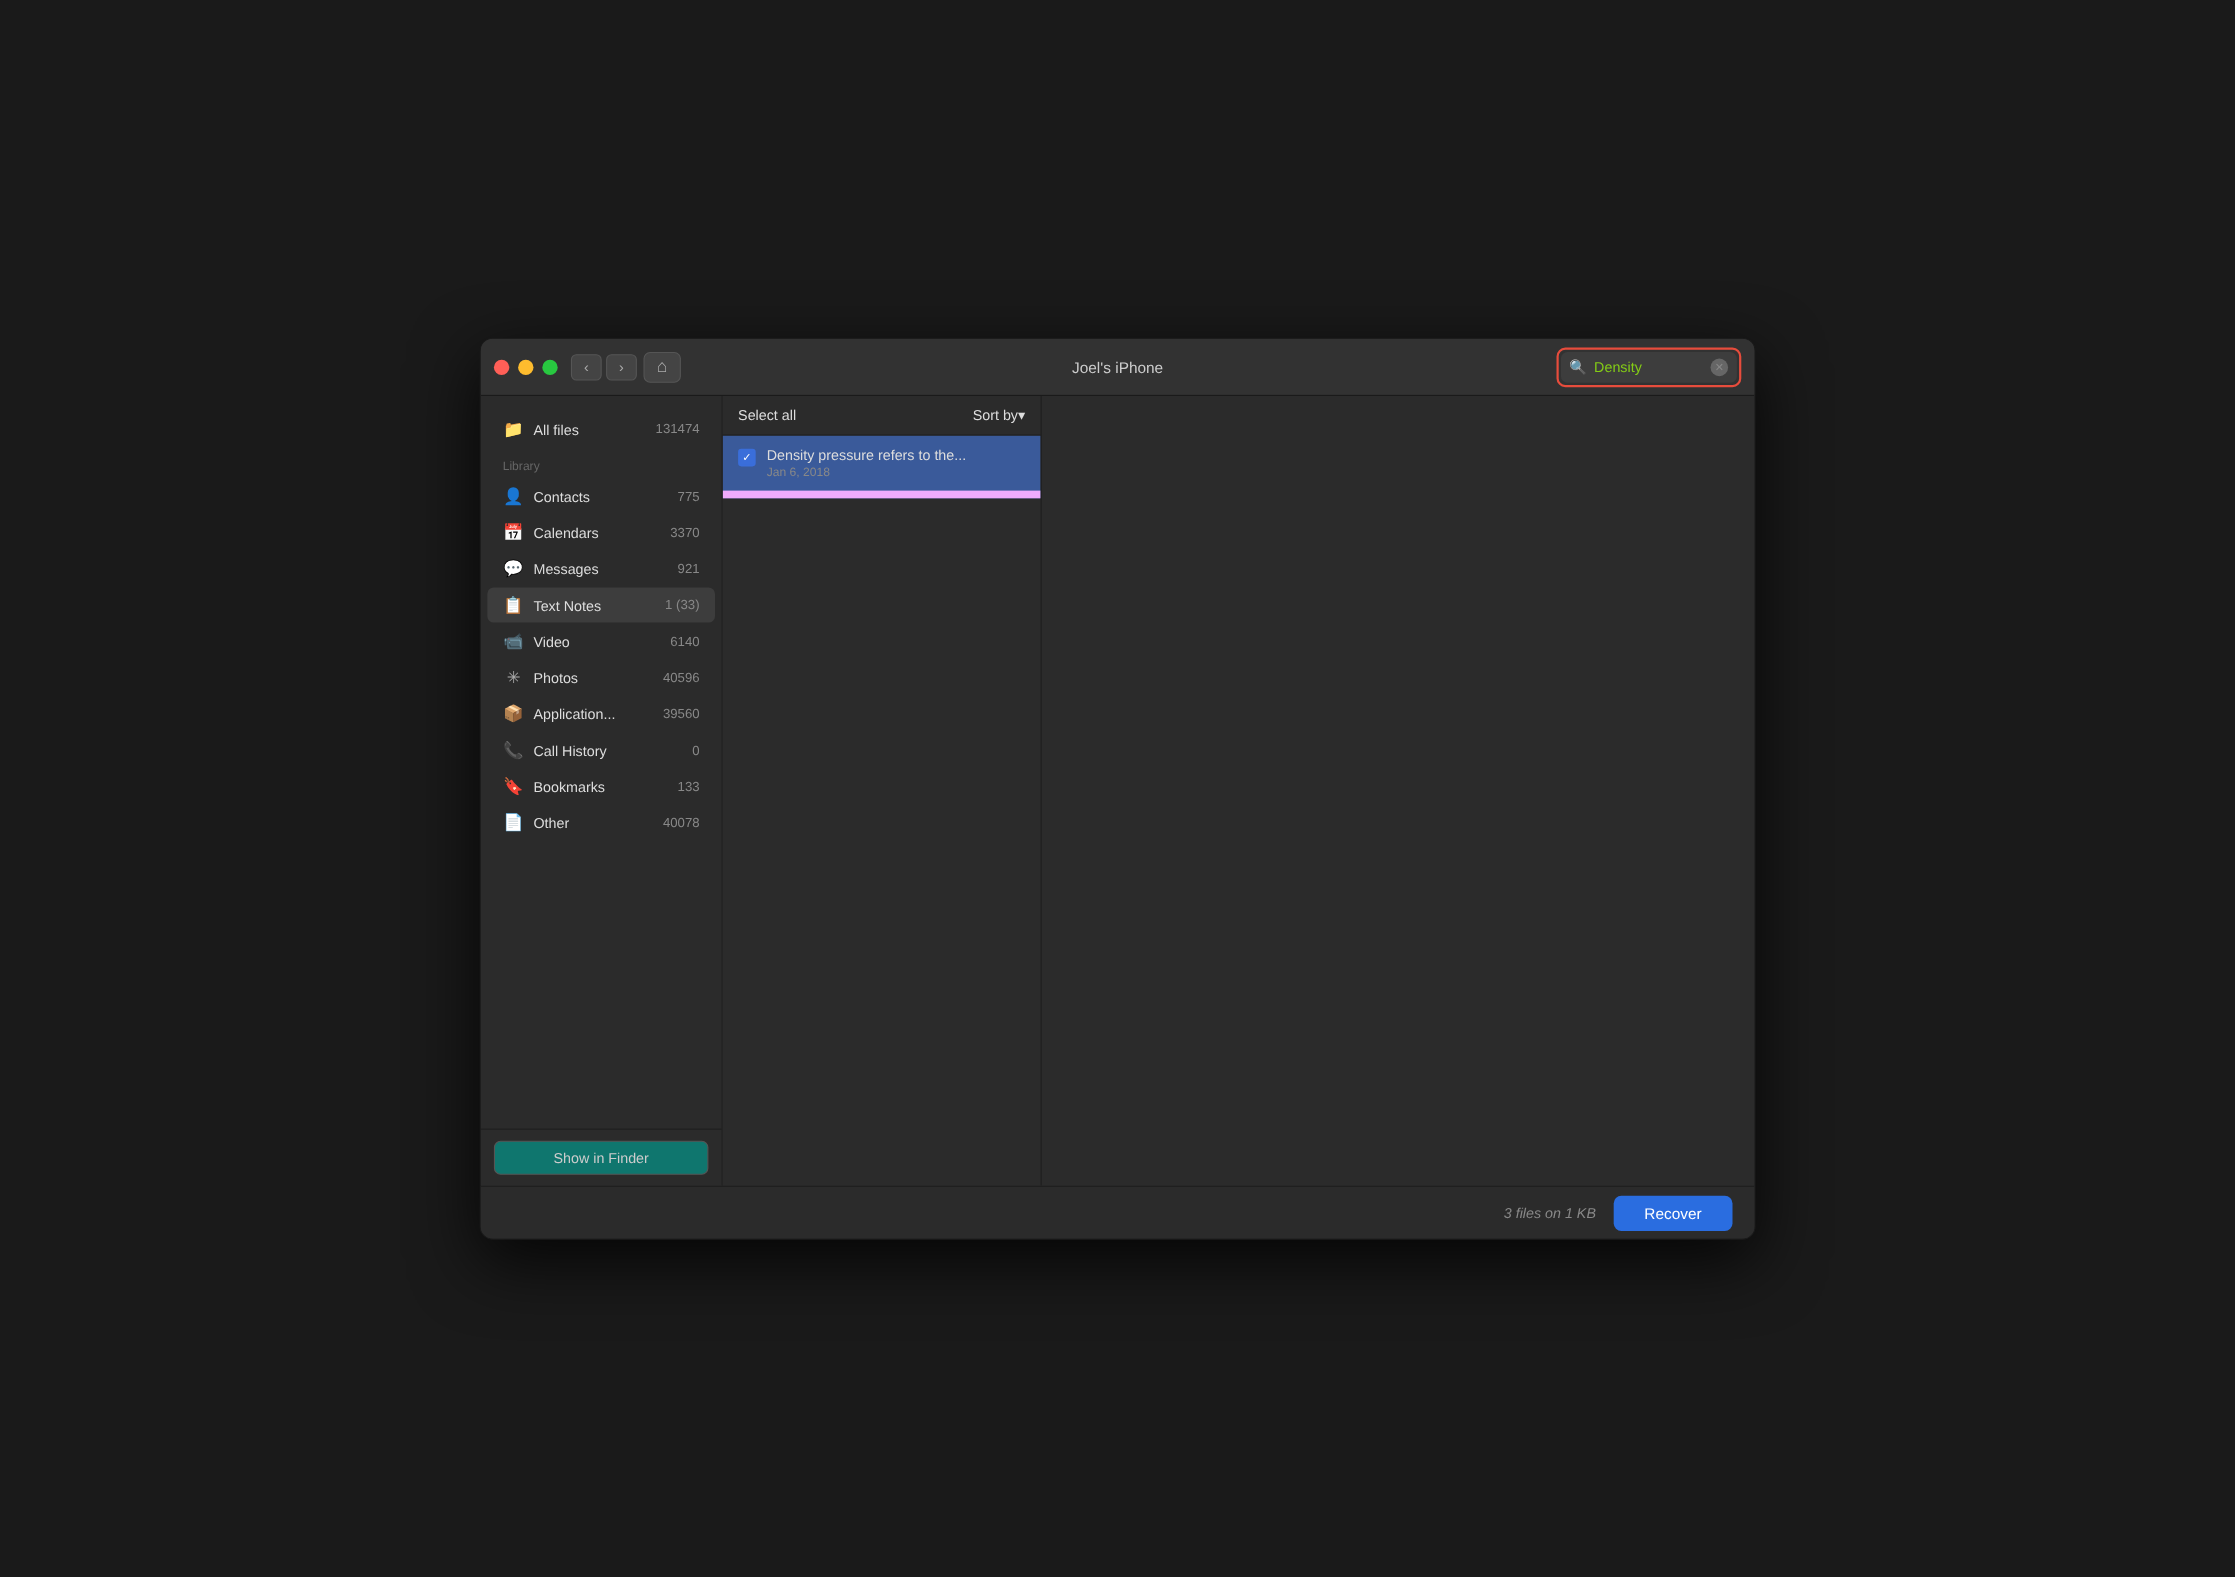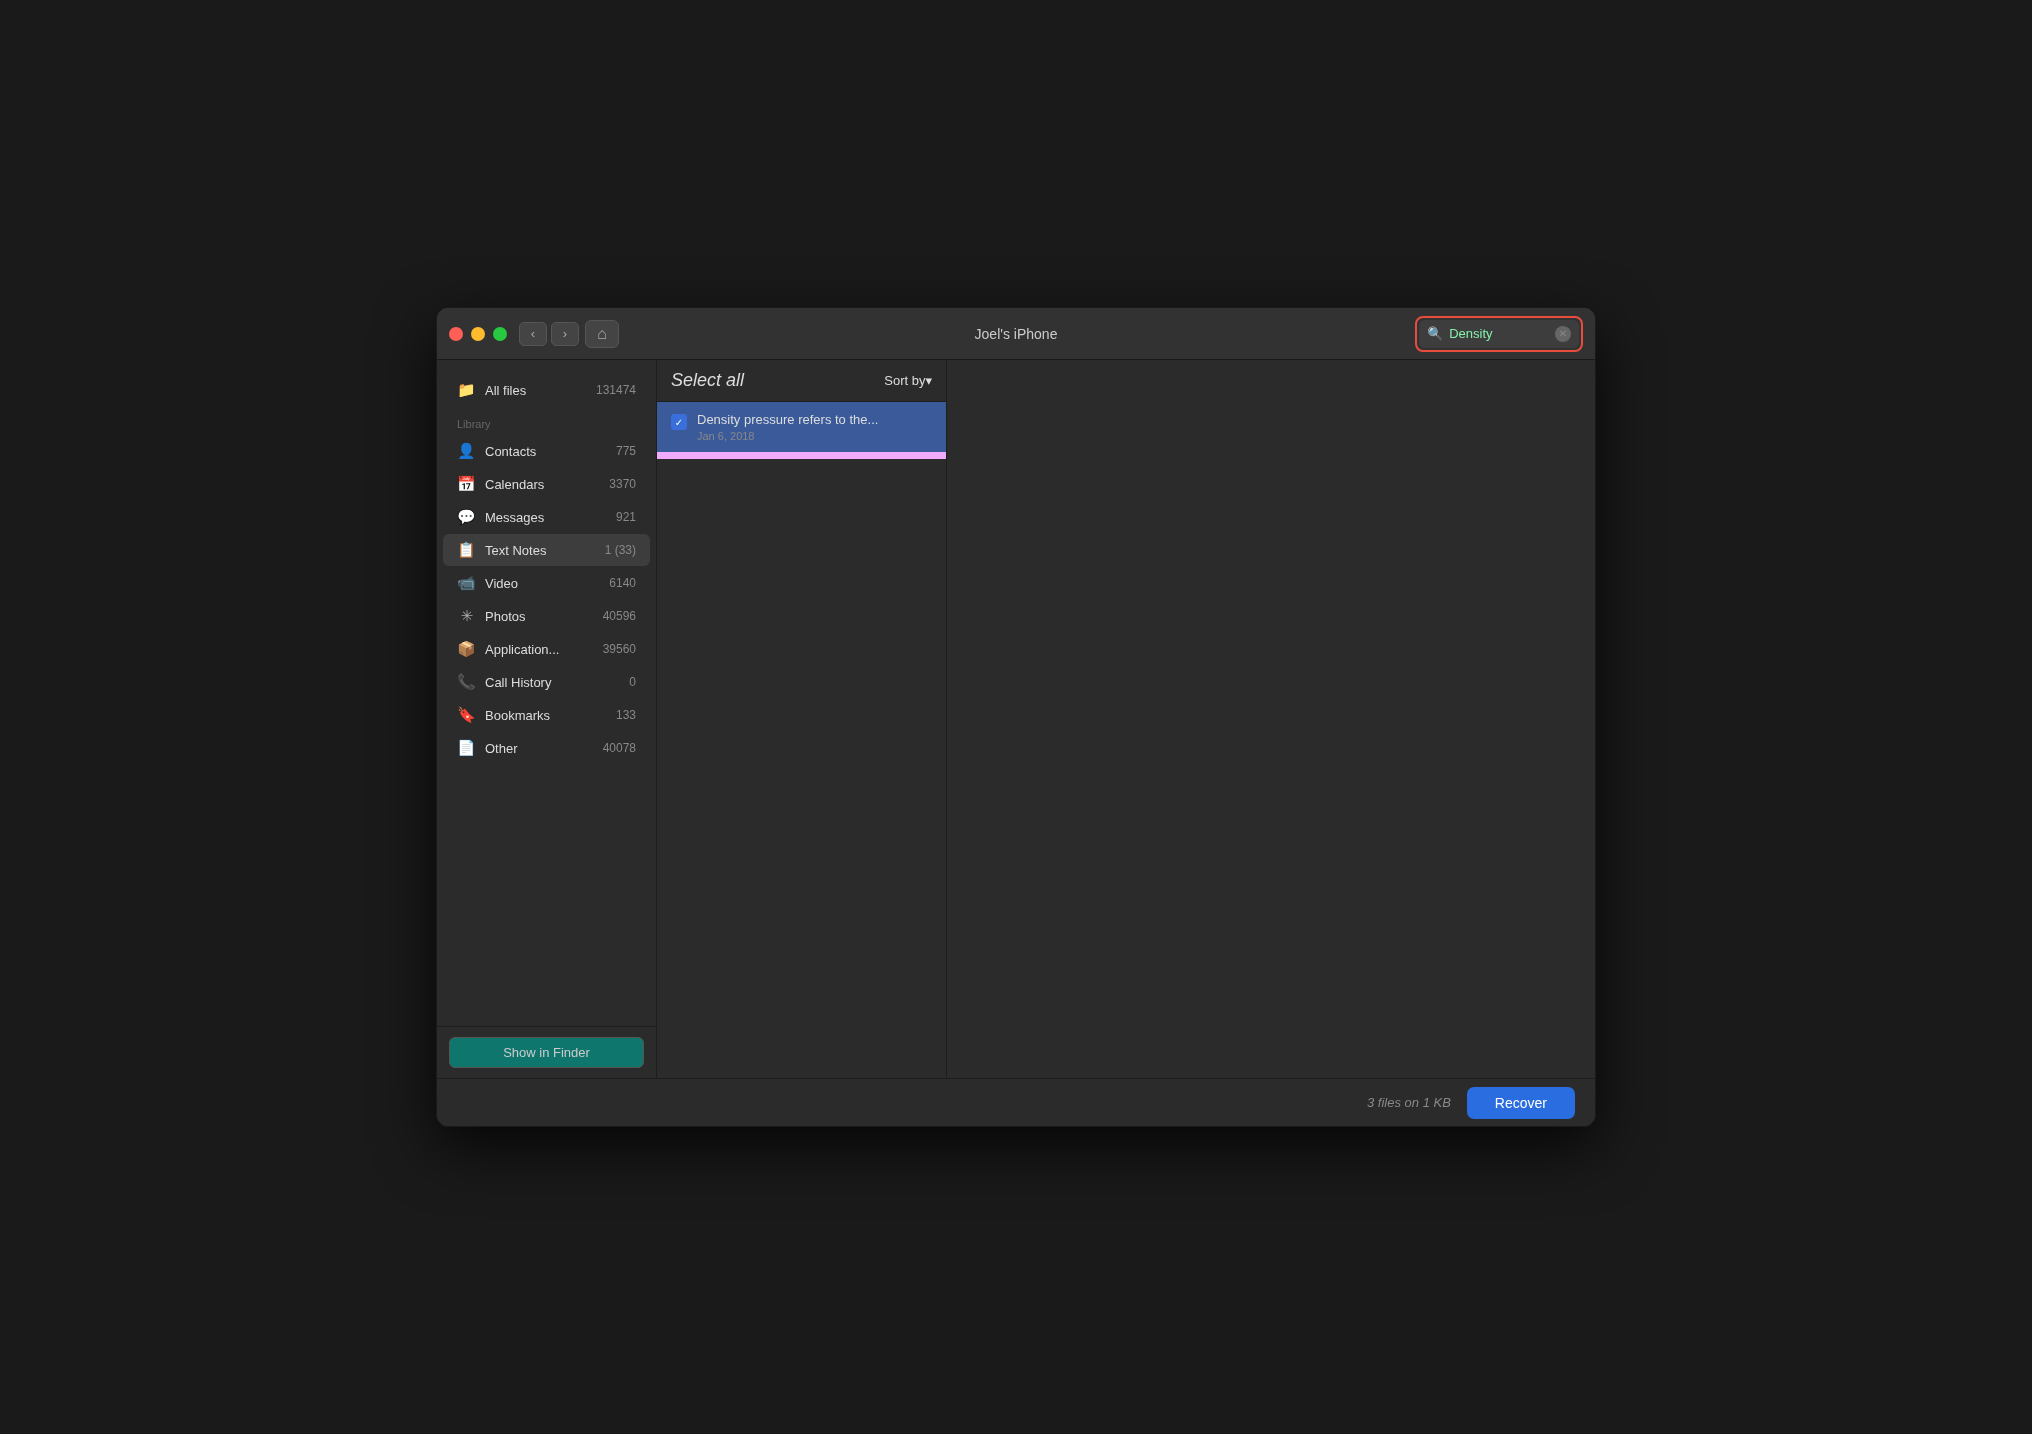--- a/index.html
+++ b/index.html
@@ -104,21 +104,21 @@
       padding: 4px 8px;
       gap: 6px;
       width: 160px;
       height: 28px;
     }
     .search-icon-char {
       color: #888;
       font-size: 13px;
     }
     .search-text {
-      color: #86efac;
+      color: #84cc16;
       font-size: 13px;
       flex: 1;
     }
     .search-clear {
       color: #888;
       font-size: 14px;
       cursor: pointer;
       width: 16px;
       height: 16px;
       display: flex;
@@ -220,23 +220,22 @@
     }
     .file-list-header {
       display: flex;
       align-items: center;
       padding: 10px 14px;
       border-bottom: 1px solid #1e1e1e;
       gap: 10px;
     }
     .select-all-label {
       color: #ddd;
-      font-size: 18px;
-      cursor: pointer;
-      font-style: italic;
+      font-size: 13px;
+      cursor: pointer;
     }
     .sort-by-label {
       margin-left: auto;
       color: #ddd;
       font-size: 13px;
       cursor: pointer;
       display: flex;
       align-items: center;
       gap: 0;
     }

